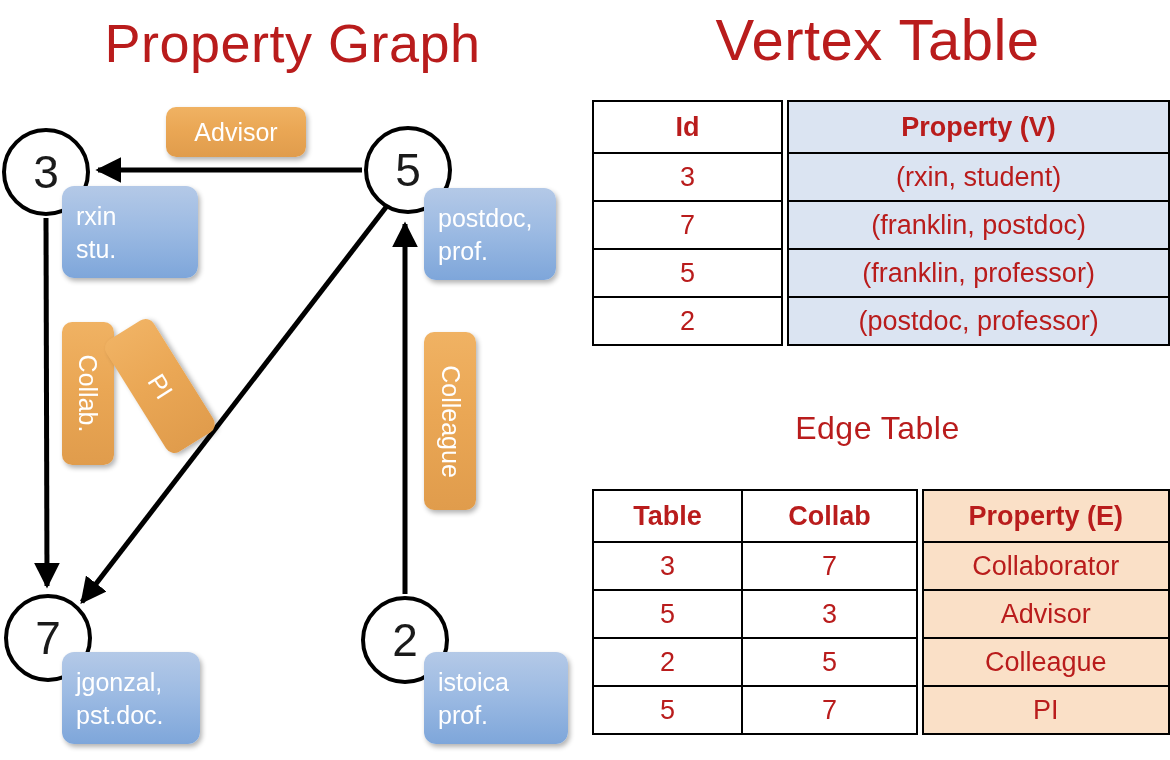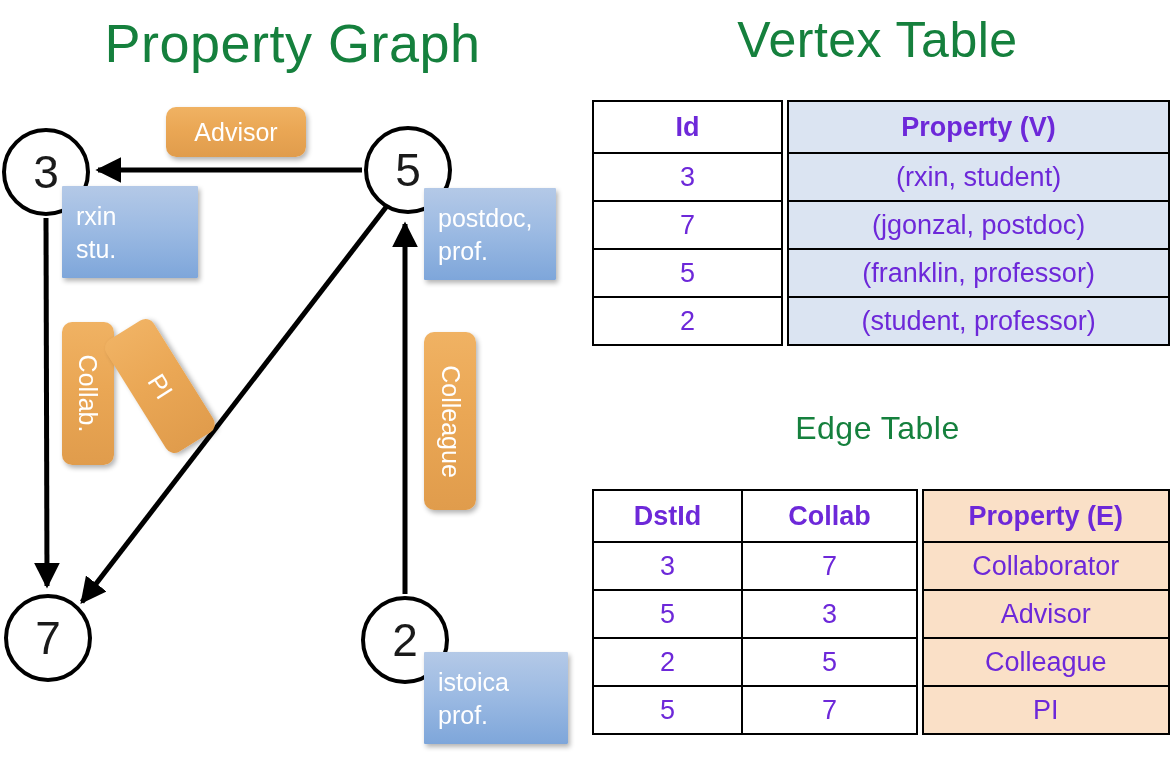--- a/index.html
+++ b/index.html
@@ -15,33 +15,33 @@
     font-family: "Liberation Sans", sans-serif;
     color: #000000;
   }
 
   
   .title {
     position: absolute;
     font-family: "Liberation Sans", sans-serif;
     font-weight: 300;
     letter-spacing: 0.5px;
-    color: #15803d;
+    color: #b91c1c;
     white-space: nowrap;
   }
   #title-property-graph {
     left: 0; top: 12px; width: 585px;
     text-align: center;
     font-size: 54px;
     line-height: 62px;
   }
   #title-vertex-table {
     left: 585px; top: 10px; width: 585px;
     text-align: center;
-    font-size: 50px;
+    font-size: 58px;
     line-height: 60px;
   }
   #title-edge-table {
     left: 585px; top: 398px; width: 585px;
     text-align: center;
     font-size: 32px;
     line-height: 60px;
   }
 
   
@@ -73,21 +73,21 @@
     z-index: 5;
   }
   #vertex-3 { left: 2px;   top: 128px; }
   #vertex-5 { left: 364px; top: 126px; }
   #vertex-7 { left: 4px;   top: 594px; }
   #vertex-2 { left: 361px; top: 596px; }
 
   
   .prop-box {
     position: absolute;
-    border-radius: 1px;
+    border-radius: 12px;
     background: linear-gradient(180deg, #b4c9e7 0%, #9dbbe3 45%, #7ea6da 100%);
     box-shadow: 2px 3px 5px rgba(0,0,0,0.30);
     color: #ffffff;
     font-family: "Liberation Sans", sans-serif;
     font-weight: 300;
     font-size: 25px;
     line-height: 33px;
     padding: 14px 0 0 14px;
     box-sizing: border-box;
     z-index: 7;
@@ -136,21 +136,21 @@
   .tbl {
     position: absolute;
     border-collapse: collapse;
     font-family: "Liberation Sans", sans-serif;
   }
   .tbl td, .tbl th {
     border: 2px solid #000000;
     text-align: center;
     font-weight: 300;
     font-size: 27px;
-    color: #6d28d9;
+    color: #b91c1c;
     padding: 0;
     height: 46px;
   }
   .tbl th {
     font-weight: 700;
     font-size: 27px;
     height: 50px;
   }
   .cell-blue { background: #dbe4f2; }
   .cell-orange { background: #fae0c7; }
@@ -205,20 +205,22 @@
     <span>7</span>
   </div>
   <div class="vertex" id="vertex-2">
     <span>2</span>
   </div>
 
   <div class="prop-box" id="prop-rxin">rxin
 stu.</div>
   <div class="prop-box" id="prop-franklin">postdoc,
 prof.</div>
+  <div class="prop-box" id="prop-jgonzal">jgonzal,
+pst.doc.</div>
   <div class="prop-box" id="prop-istoica">istoica
 prof.</div>
 
   <div class="edge-label" id="edge-label-advisor">
     <span>Advisor</span>
   </div>
   <div class="edge-label" id="edge-label-collab">
     <span>Collab.</span>
   </div>
   <div class="edge-label" id="edge-label-pi">
@@ -239,39 +241,39 @@
   </thead>
   <tbody>
     <tr>
       <td class="col-id cell-white">3</td>
       <td class="gapcol"></td>
       <td class="col-prop cell-blue">(rxin, student)</td>
     </tr>
     <tr>
       <td class="col-id cell-white">7</td>
       <td class="gapcol"></td>
-      <td class="col-prop cell-blue">(jgonzal, postdoc)</td>
+      <td class="col-prop cell-blue">(franklin, postdoc)</td>
     </tr>
     <tr>
       <td class="col-id cell-white">5</td>
       <td class="gapcol"></td>
       <td class="col-prop cell-blue">(franklin, professor)</td>
     </tr>
     <tr>
       <td class="col-id cell-white">2</td>
       <td class="gapcol"></td>
-      <td class="col-prop cell-blue">(student, professor)</td>
+      <td class="col-prop cell-blue">(postdoc, professor)</td>
     </tr>
   </tbody>
 </table>
 
 <table class="tbl" id="edge-table">
   <thead>
     <tr>
-      <th class="col-src cell-white">DstId</th>
+      <th class="col-src cell-white">Table</th>
       <th class="col-dst cell-white">Collab</th>
       <th class="gapcol"></th>
       <th class="col-prop cell-orange">Property (E)</th>
     </tr>
   </thead>
   <tbody>
     <tr>
       <td class="col-src cell-white">3</td>
       <td class="col-dst cell-white">7</td>
       <td class="gapcol"></td>

